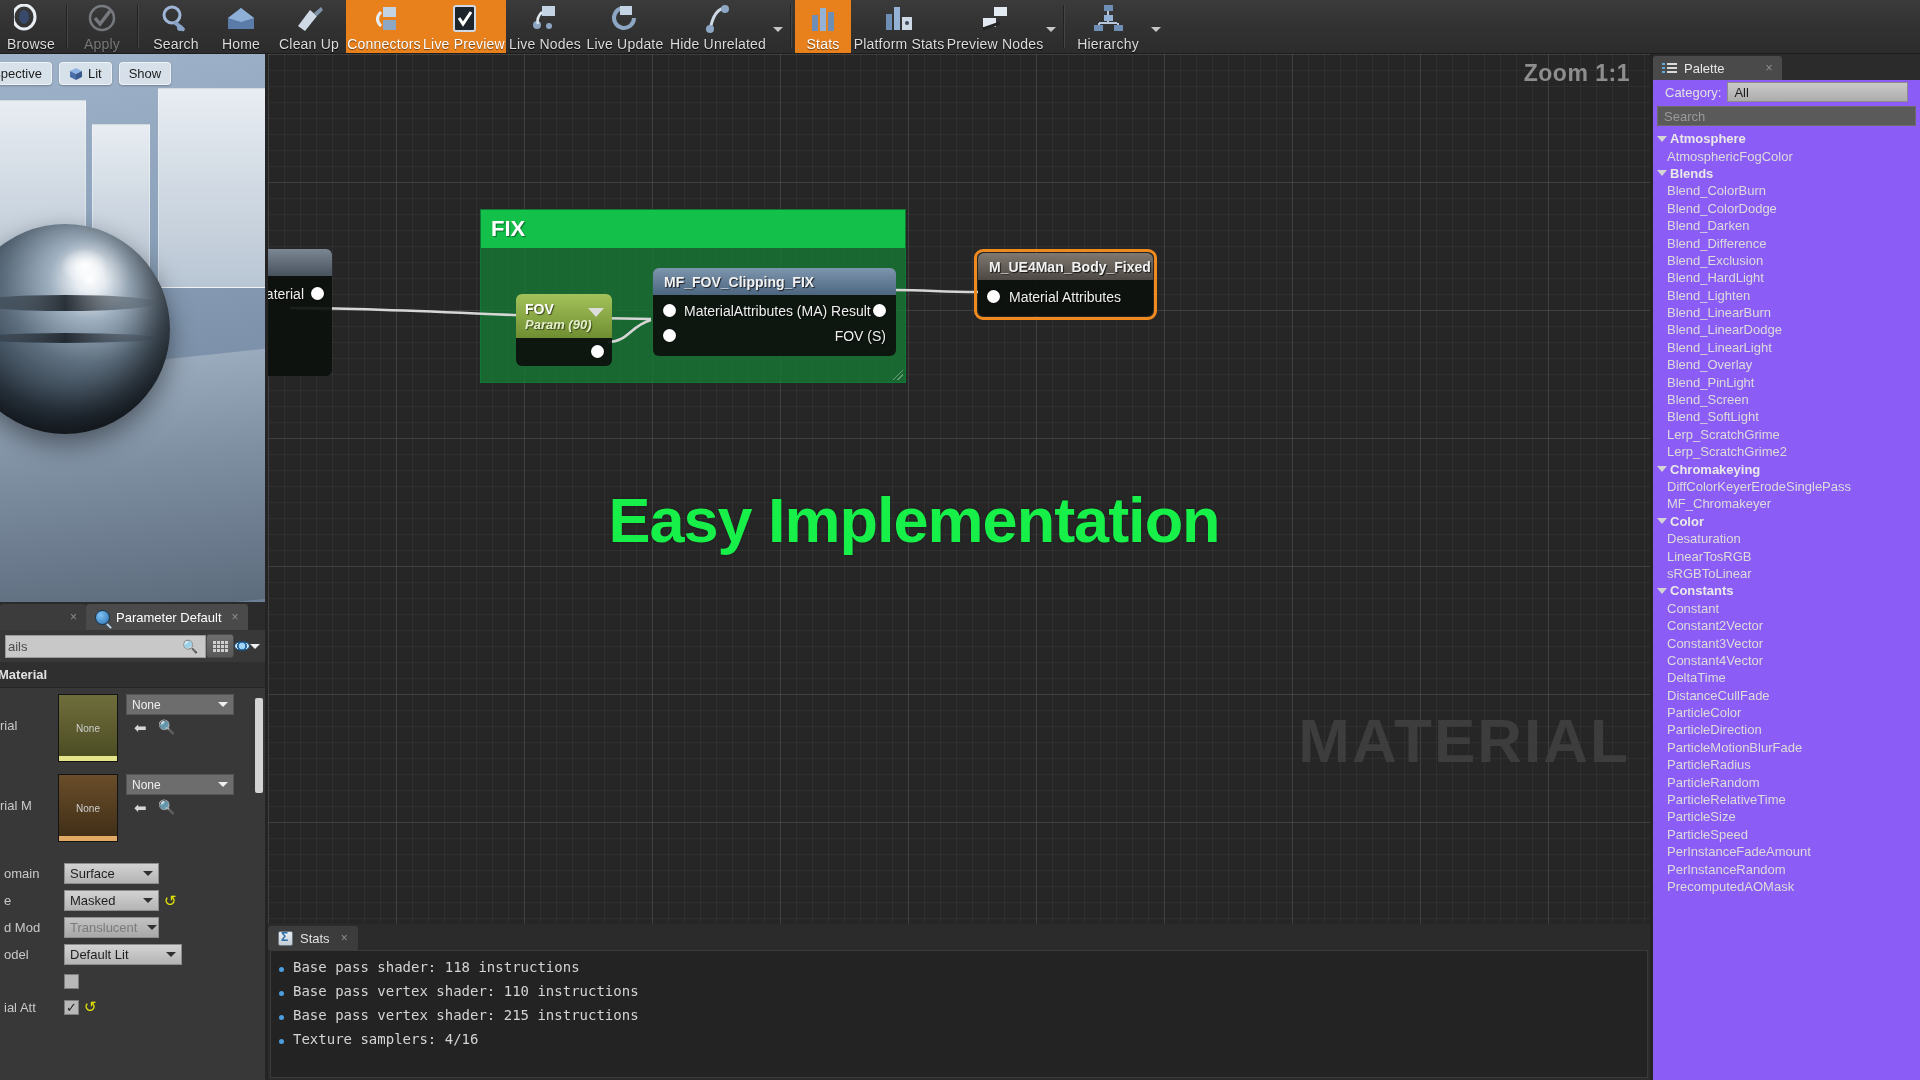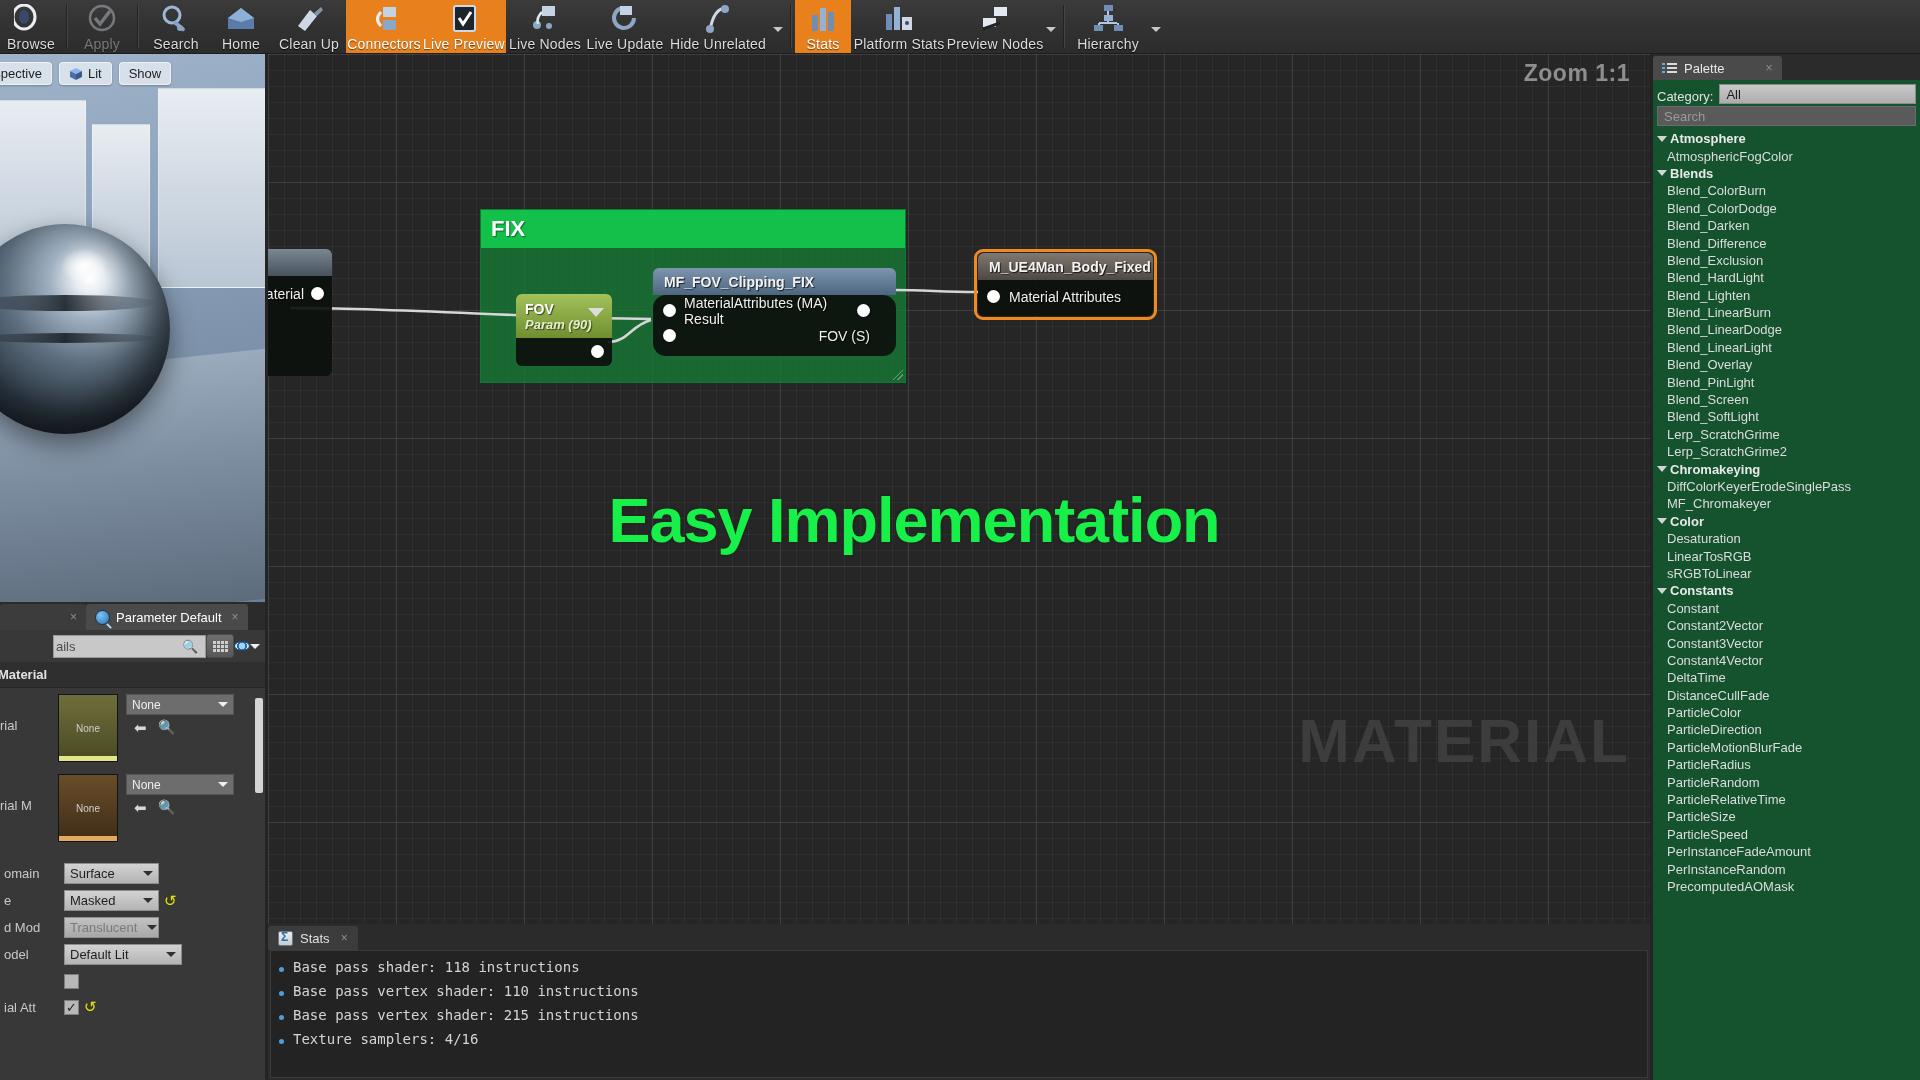--- a/index.html
+++ b/index.html
@@ -107,21 +107,21 @@
     width: 15px; height: 15px; border-radius: 50%;
     background: radial-gradient(circle at 35% 32%, #7fc4f5, #2a6fae);
     border: 1px solid #16344f; position: relative;
   }
   .mag-blue::after {
     content: ""; position: absolute; right: -3px; bottom: -3px;
     width: 6px; height: 2px; background: #b9d9f2; transform: rotate(45deg);
   }
   #details-search {
     height: 30px; display: flex; align-items: center; 
-    padding: 16px 5px; background: #383838; margin-left: 48px;
+    padding: 16px 5px; background: #383838;
   }
   .dsearch-box {
     flex: 1; height: 23px; background: #c8c8c8; border: 1px solid #9a9a9a;
     display: flex; align-items: center; justify-content: space-between;
     padding: 0 6px; font-size: 13px; color: #4b4b4b;
   }
   .sq-btn {
     width: 28px; height: 24px; border-radius: 3px;
     background: linear-gradient(180deg,#6f6f6f,#585858); border: 1px solid #4a4a4a;
     display: flex; align-items: center; justify-content: center; cursor: pointer;
@@ -241,21 +241,21 @@
   .pin-row { height: 25px; display: flex; align-items: center; position: relative; }
   .pin {
     width: 13px; height: 13px; border-radius: 50%; background: #fff;
     box-shadow: 0 0 2px rgba(0,0,0,.8);
   }
   .pin-label { font-size: 14px; color: #efefef; text-shadow: 1px 1px 1px rgba(0,0,0,.8); }
 
   
   #node-mf { left: 385px; top: 214px; width: 243px; }
   #node-mf .node-head { background: linear-gradient(180deg,#7d95ad,#4d6680); }
-  #node-mf .node-body { padding: 3px 16px 8px 0; border-radius: 13px; }
+  #node-mf .node-body { padding: 3px 0 8px 0; }
   #node-mf .pin-row { padding: 0 10px; justify-content: space-between; }
 
   
   #node-fov { left: 248px; top: 240px; width: 96px; }
   #node-fov .node-head {
     height: 44px; flex-direction: column; align-items: flex-start; justify-content: center;
     padding-left: 9px; padding-right: 9px;
     background: linear-gradient(180deg,#a4c25a,#6f8e31);
     position: relative;
   }
@@ -312,41 +312,41 @@
   }
   .stat-line {
     display: flex; align-items: baseline; gap: 9px; height: 24px;
     font-family: "DejaVu Sans Mono", monospace; font-size: 14px; color: #d4d4d4;
   }
   .stat-dot { width: 5px; height: 5px; border-radius: 50%; background: #4d9fe0; flex: none; }
 
   
   #palette {
     position: absolute; left: 1653px; top: 54px; width: 267px; height: 1026px;
-    background: #14532d;
+    background: #8b5cf6;
   }
   #pal-tabbar { height: 26px; display: flex; align-items: flex-end; background: #2b2b2b; }
   #pal-tab {
     height: 24px; display: flex; align-items: center; gap: 7px; padding: 0 9px;
     background: #4a4a4a; font-size: 13px; color: #e8e8e8;
     border-top-left-radius: 3px; border-top-right-radius: 3px; cursor: pointer;
   }
   .pal-ico {
     width: 15px; height: 13px; position: relative;
   }
   .pal-ico i {
     position: absolute; left: 5px; height: 2px; width: 10px; background: #d9d9d9;
   }
   .pal-ico i:nth-child(1){ top: 1px; } .pal-ico i:nth-child(2){ top: 5px; } .pal-ico i:nth-child(3){ top: 9px; }
   .pal-ico u {
     position: absolute; left: 0; width: 3px; height: 2px; background: #5fa9dd;
   }
   .pal-ico u:nth-child(4){ top: 1px; } .pal-ico u:nth-child(5){ top: 5px; } .pal-ico u:nth-child(6){ top: 9px; }
   #pal-category {
-    height: 24px; display: flex; align-items: flex-end; gap: 6px; padding: 0 4px;
+    height: 24px; display: flex; align-items: center; gap: 6px; padding: 0 12px;
     font-size: 13px; color: #e2e2e2;
   }
   .cat-select {
     flex: 1; height: 20px; background: linear-gradient(180deg,#c9c9c9,#adadad);
     border: 1px solid #8c8c8c; display: flex; align-items: center; padding: 0 6px;
     font-size: 13px; color: #1c1c1c; cursor: pointer;
   }
   #pal-search {
     margin: 2px 4px; height: 20px; background: #5a5a5a; border: 1px solid #6b6b6b;
     display: flex; align-items: center; padding: 0 6px;

